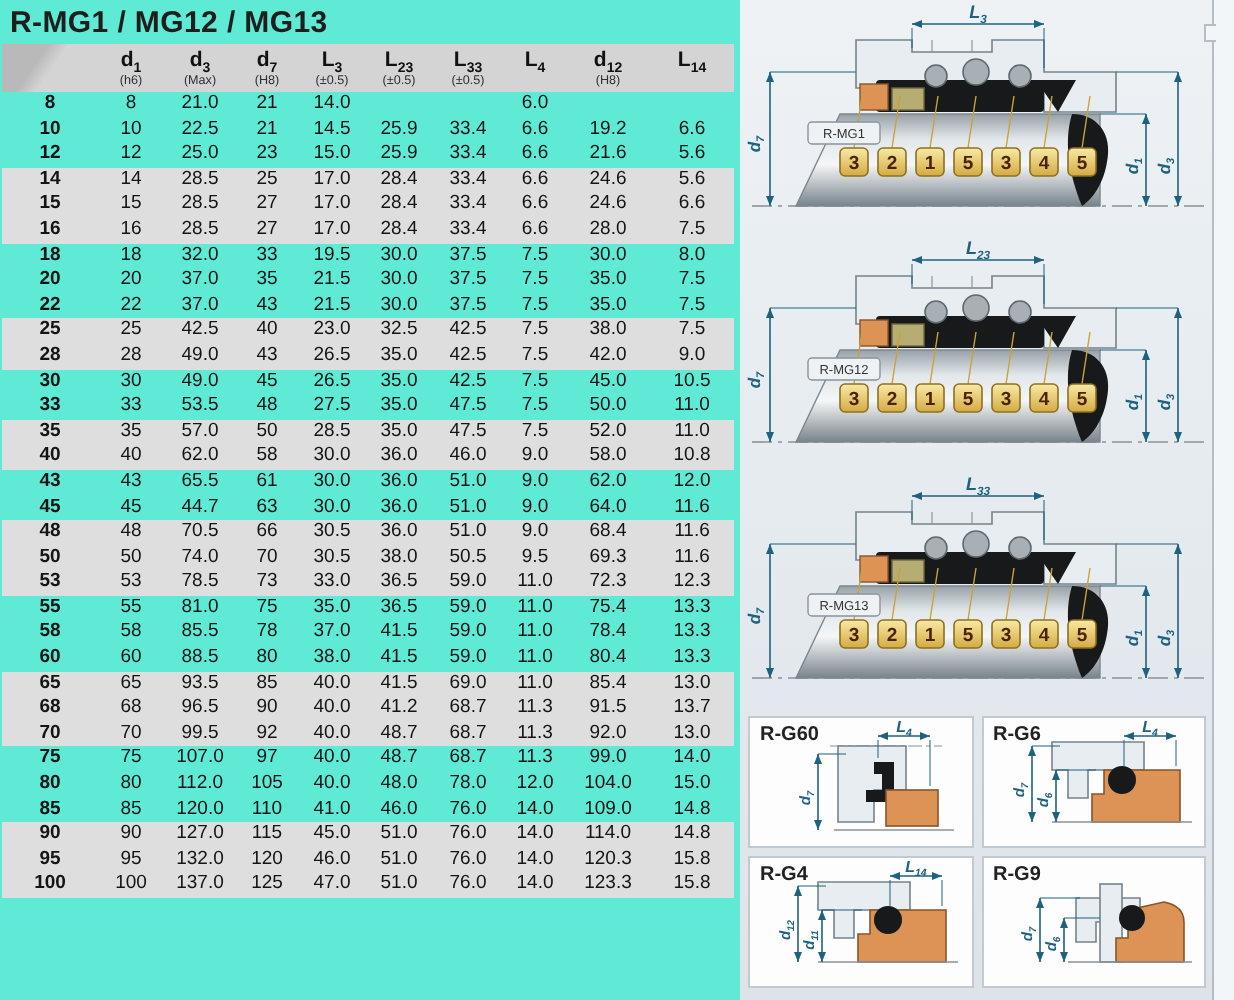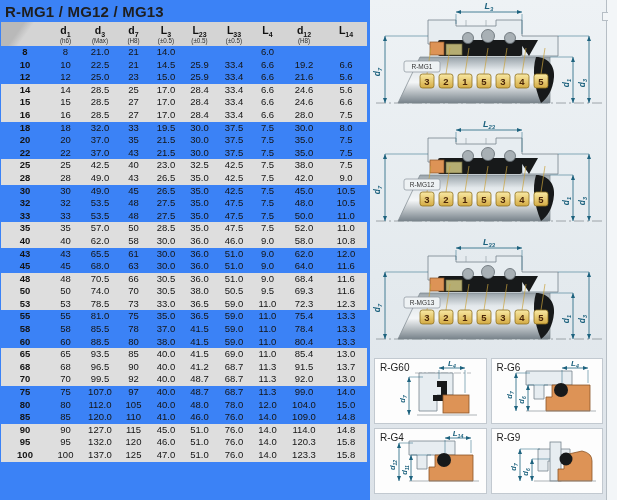--- a/index.html
+++ b/index.html
@@ -1,39 +1,39 @@
 <!DOCTYPE html>
 <html><head>
 <meta charset="utf-8">
 <style>
   * { box-sizing: border-box; margin: 0; padding: 0; }
   html,body { width:617px; height:500px; overflow:hidden; background:#fff;
     font-family:"Liberation Sans", sans-serif; }
   .page { position:relative; width:617px; height:500px; display:flex; }
-  .left { width:422px; height:500px; background:#3b82f6; }
+  .left { width:422px; height:500px; background:#5eead4; }
   .left h1 { font-size:15px; font-weight:bold; color:#1e1e1e; padding:3px 0 2px 5px; letter-spacing:.2px; }
   table.dim { border-collapse:collapse; table-layout:fixed; width:366px; margin-left:1px; }
   table.dim th { background:#d4d4d4; font-size:10.5px; font-weight:bold; color:#111;
     text-align:center; vertical-align:top; padding-top:2px; height:24px; }
   table.dim th.diag { background:linear-gradient(125deg,#b9b9b9 0%,#b9b9b9 36%,#d4d4d4 52%); }
   table.dim th sub { font-size:7px; }
   table.dim th .tol { font-size:6.3px; font-weight:normal; color:#2e2e2e; line-height:6px; }
   table.dim td { font-size:9.5px; color:#141414; text-align:center; height:12.6px;
     padding:0; line-height:12.6px; white-space:nowrap; }
   table.dim tr.stripe td { background:#dedede; }
   table.dim td.c0 { font-weight:bold; }
   col.w0{width:48px} col.w1{width:33px} col.w2{width:36px} col.w3{width:31px} col.w4{width:34px}
   col.w5{width:33px} col.w6{width:36px} col.w7{width:31px} col.w8{width:42px} col.w9{width:42px}
   .right { position:relative; width:247px; height:500px;
     background:linear-gradient(180deg,#eef2f5 0%,#e4eaee 55%,#dde3e9 100%); }
   .mains { position:relative; }
   .mains svg { display:block; }
   .grid { display:grid; grid-template-columns:1fr 1fr; gap:4px; padding:4px 14px 4px 4px; }
   .panel { position:relative; background:#fdfdfd; border:1px solid #c2c9d0; height:66px; }
-  .panel .plabel { position:absolute; top:3px; left:5px; font-size:10px; font-weight:normal; color:#222; z-index:2; }
+  .panel .plabel { position:absolute; top:3px; left:5px; font-size:10px; font-weight:bold; color:#222; z-index:2; }
   .panel svg { position:absolute; inset:0; }
   .edge { position:absolute; right:0; top:0; bottom:0; width:11px; background:#f3f6f8;
     border-left:1px solid #b6bec5; }
   .edge::after { content:""; position:absolute; left:-5px; top:12px; width:5px; height:7px;
     background:#f3f6f8; border:1px solid #b6bec5; border-right:none; }
 </style>
 </head>
 <body>
 
 <div class="page">
@@ -205,32 +205,20 @@
             <td>49.0</td>
             <td>45</td>
             <td>26.5</td>
             <td>35.0</td>
             <td>42.5</td>
             <td>7.5</td>
             <td>45.0</td>
             <td>10.5</td>
           </tr>
           <tr>
-            <td class="c0">32</td>
-            <td>32</td>
-            <td>53.5</td>
-            <td>48</td>
-            <td>27.5</td>
-            <td>35.0</td>
-            <td>47.5</td>
-            <td>7.5</td>
-            <td>48.0</td>
-            <td>10.5</td>
-          </tr>
-          <tr>
             <td class="c0">33</td>
             <td>33</td>
             <td>53.5</td>
             <td>48</td>
             <td>27.5</td>
             <td>35.0</td>
             <td>47.5</td>
             <td>7.5</td>
             <td>50.0</td>
             <td>11.0</td>
@@ -267,21 +255,21 @@
             <td>30.0</td>
             <td>36.0</td>
             <td>51.0</td>
             <td>9.0</td>
             <td>62.0</td>
             <td>12.0</td>
           </tr>
           <tr>
             <td class="c0">45</td>
             <td>45</td>
-            <td>68.0</td>
+            <td>44.7</td>
             <td>63</td>
             <td>30.0</td>
             <td>36.0</td>
             <td>51.0</td>
             <td>9.0</td>
             <td>64.0</td>
             <td>11.6</td>
           </tr>
           <tr class="stripe">
             <td class="c0">48</td>

